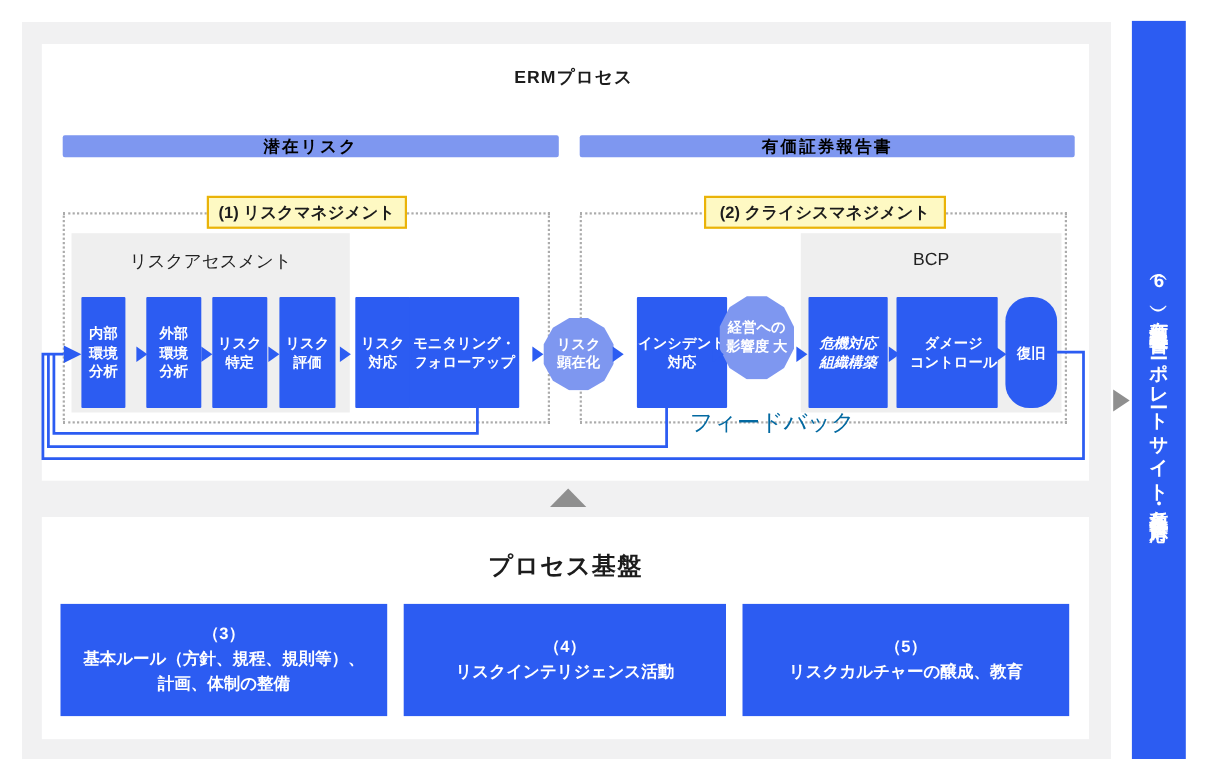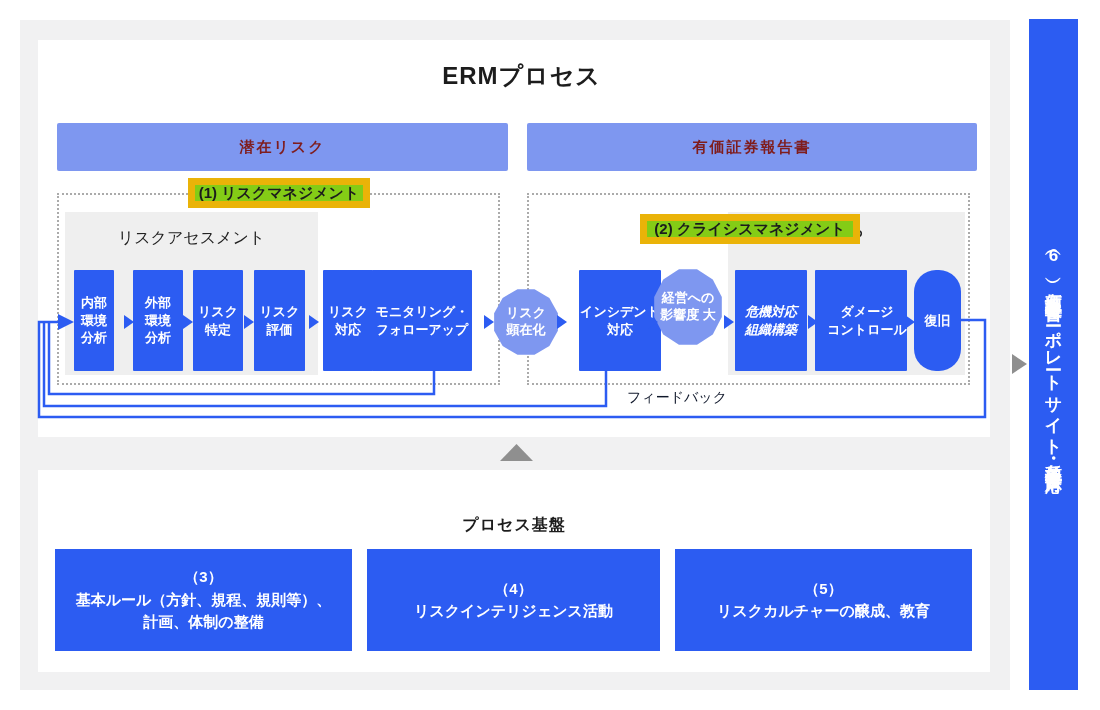--- a/index.html
+++ b/index.html
@@ -14,37 +14,37 @@
   html,body{background:#ffffff;}
   body{
     width:1100px;height:710px;position:relative;overflow:hidden;
     font-family:"Liberation Sans","DejaVu Sans",sans-serif;color:var(--ink);
   }
   .canvas{position:absolute;left:20px;top:20px;width:990px;height:670px;background:var(--canvas-gray);}
   .panel{position:absolute;background:#ffffff;}
   .erm-panel{left:38px;top:40px;width:952px;height:397px;}
   .foundation-panel{left:38px;top:470px;width:952px;height:202px;}
   .panel-title{position:absolute;left:38px;width:952px;text-align:center;font-weight:700;letter-spacing:1px;}
-  .erm-title{top:60px;font-size:24px;padding-left:15px;}
-  .foundation-title{top:515px;font-size:16px;}
+  .erm-title{top:60px;font-size:16px;padding-left:15px;}
+  .foundation-title{top:500px;font-size:22px;}
 
-  .lane{position:absolute;top:123px;height:48px;background:var(--light-blue);color:#7f1d1d;
+  .lane{position:absolute;top:123px;height:20px;background:var(--light-blue);color:#000000;
         font-size:15px;font-weight:700;display:flex;align-items:center;justify-content:center;
         letter-spacing:2px;border-radius:2px;}
   .lane-latent{left:57px;width:451px;}
   .lane-manifested{left:527px;width:450px;}
 
   .dashed-region{position:absolute;top:193px;width:443px;height:192px;border:2px dotted #ababab;}
   .region-1{left:57px;}
   .region-2{left:527px;}
 
-  .section-label{position:absolute;top:178px;height:30px;background:#84cc16;border:7px solid #eab308;
+  .section-label{position:absolute;top:178px;height:30px;background:#fef9c3;border:2px solid #eab308;
         display:flex;align-items:center;justify-content:center;font-size:15px;font-weight:700;z-index:4;}
   .label-1{left:188px;width:182px;}
-  .label-2{left:640px;width:220px;margin-top:36px;}
+  .label-2{left:640px;width:220px;}
 
   .group{position:absolute;top:212px;height:163px;background:var(--group-gray);padding-left:24px;}
   .group-assessment{left:65px;width:253px;}
   .group-bcp{left:728px;width:237px;}
   .group-title{position:absolute;top:16px;left:0;width:100%;text-align:center;font-size:16px;font-weight:500;color:#222;}
 
   .step{position:absolute;top:270px;height:101px;background:var(--primary-blue);color:#fff;
         font-size:13px;font-weight:700;line-height:1.35;display:flex;align-items:center;justify-content:center;
         text-align:center;white-space:pre-line;z-index:2;border-radius:1px;}
   .b-naibu{left:74px;width:40px;}
@@ -58,21 +58,21 @@
   .b-damage{left:815px;width:92px;padding-left:12px;}
   .b-fukkyuu{left:914px;width:47px;border-radius:22px;}
 
   .badge{position:absolute;background:var(--light-blue);color:#fff;font-size:13px;font-weight:700;
         line-height:1.3;display:flex;align-items:center;justify-content:center;text-align:center;
         white-space:pre-line;z-index:3;
         clip-path:polygon(98.3% 37.1%,85.4% 14.6%,62.9% 1.7%,37.1% 1.7%,14.6% 14.6%,1.7% 37.1%,1.7% 62.9%,14.6% 85.4%,37.1% 98.3%,62.9% 98.3%,85.4% 85.4%,98.3% 62.9%);}
   .badge-risk{left:493px;top:288px;width:66px;height:68px;}
   .badge-impact{left:653px;top:268px;width:70px;height:78px;}
 
-  .feedback-label{position:absolute;left:627px;top:389px;font-size:14px;color:#0f172a;z-index:2;}
+  .feedback-label{position:absolute;left:627px;top:370px;font-size:21px;color:#0369a1;z-index:2;}
 
   .fbox{position:absolute;top:549px;height:102px;background:var(--primary-blue);color:#fff;
         font-size:15px;font-weight:700;line-height:1.5;display:flex;align-items:center;justify-content:center;
         text-align:center;white-space:pre-line;}
   .fbox-3{left:55px;width:297px;}
   .fbox-4{left:367px;width:293px;}
   .fbox-5{left:675px;width:297px;}
 
   .sidebar{position:absolute;left:1029px;top:19px;width:49px;height:671px;background:var(--primary-blue);
         display:flex;align-items:center;justify-content:center;color:#fff;}

